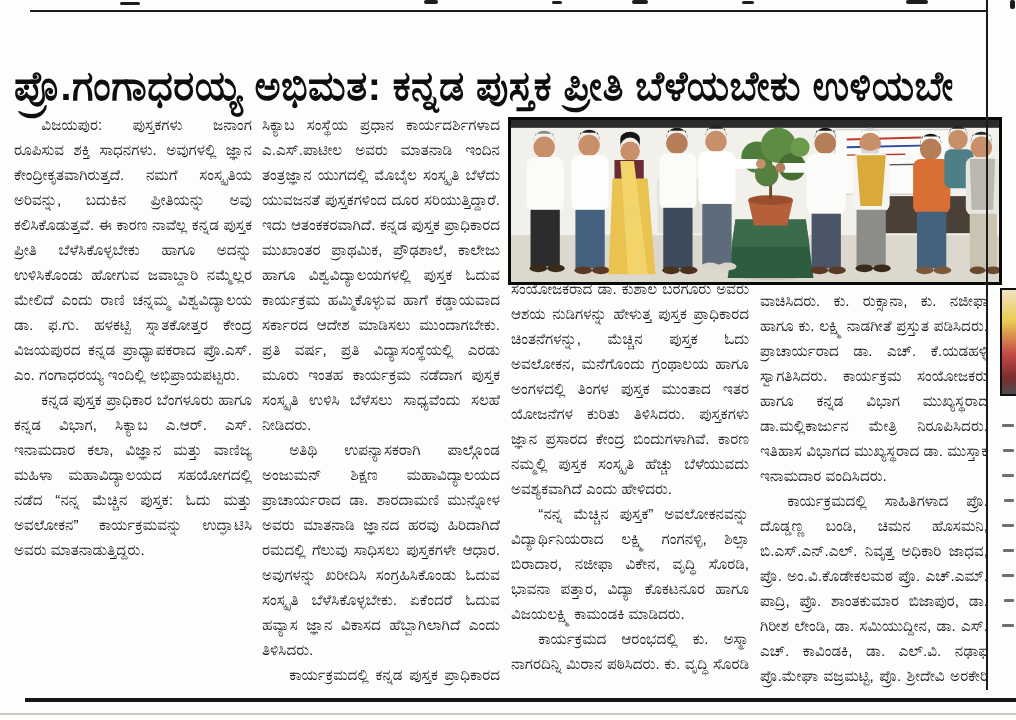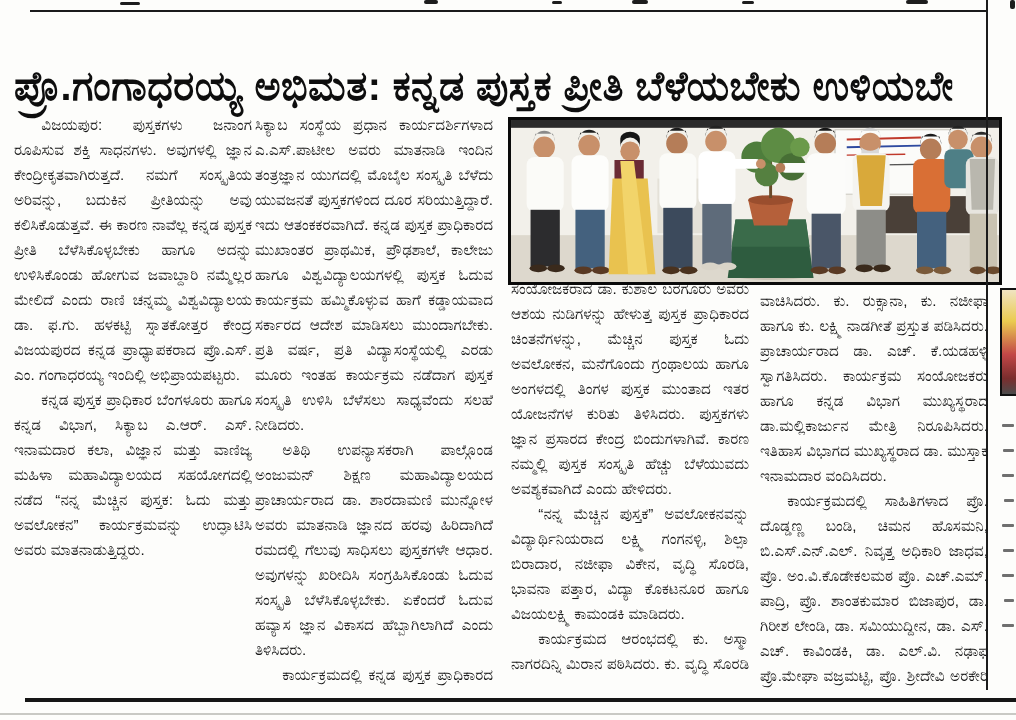--- a/index.html
+++ b/index.html
@@ -22,21 +22,21 @@
     letter-spacing:0.5px;line-height:74px;white-space:nowrap;overflow:hidden;
     transform-origin:left center;
   }
 
   .col{
     position:absolute;width:238px;overflow:hidden;
     font-size:15.2px;line-height:25px;color:#161616;
     text-align:justify;
   }
   .col-1{left:14px;top:112px;height:582px;}
-  .col-2{left:255px;top:112px;height:582px;}
+  .col-2{left:262px;top:112px;height:582px;}
   .col-3{left:511px;top:276px;height:406px;}
   .col-4{left:760px;top:288px;width:228px;height:406px;}
   .para{margin:0;text-indent:1.8em;}
   .para.cont{text-indent:0;}
 
   .photo-frame{
     position:absolute;left:508px;top:117px;width:488px;height:162px;
     border:3px solid #0a0a0a;background:#f1efe9;overflow:hidden;
   }
   .photo-frame svg{display:block;}

